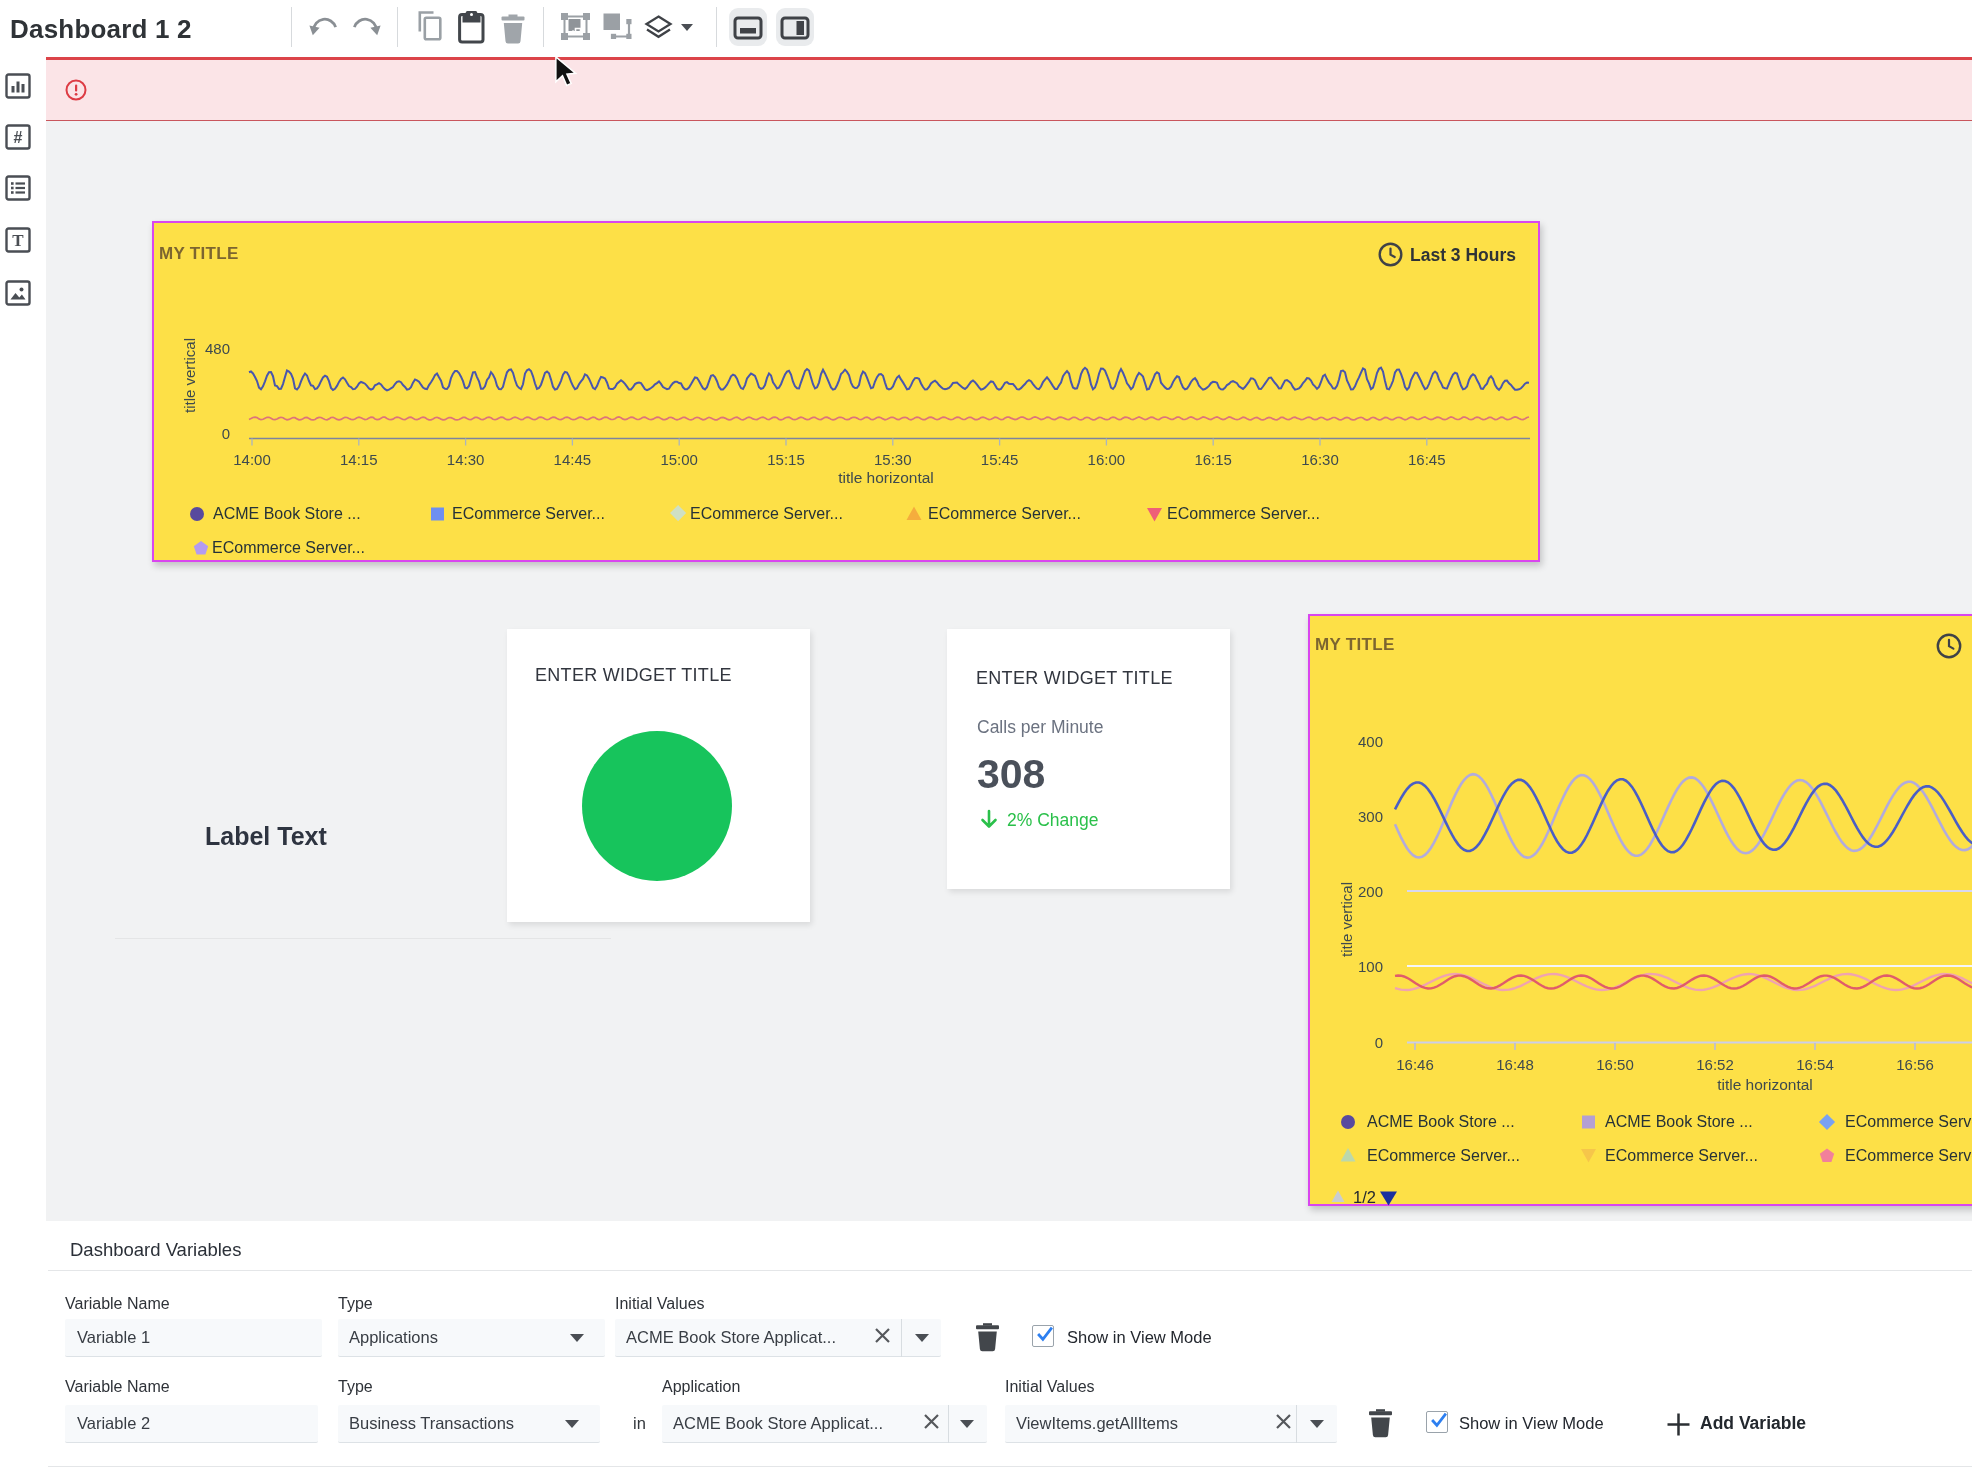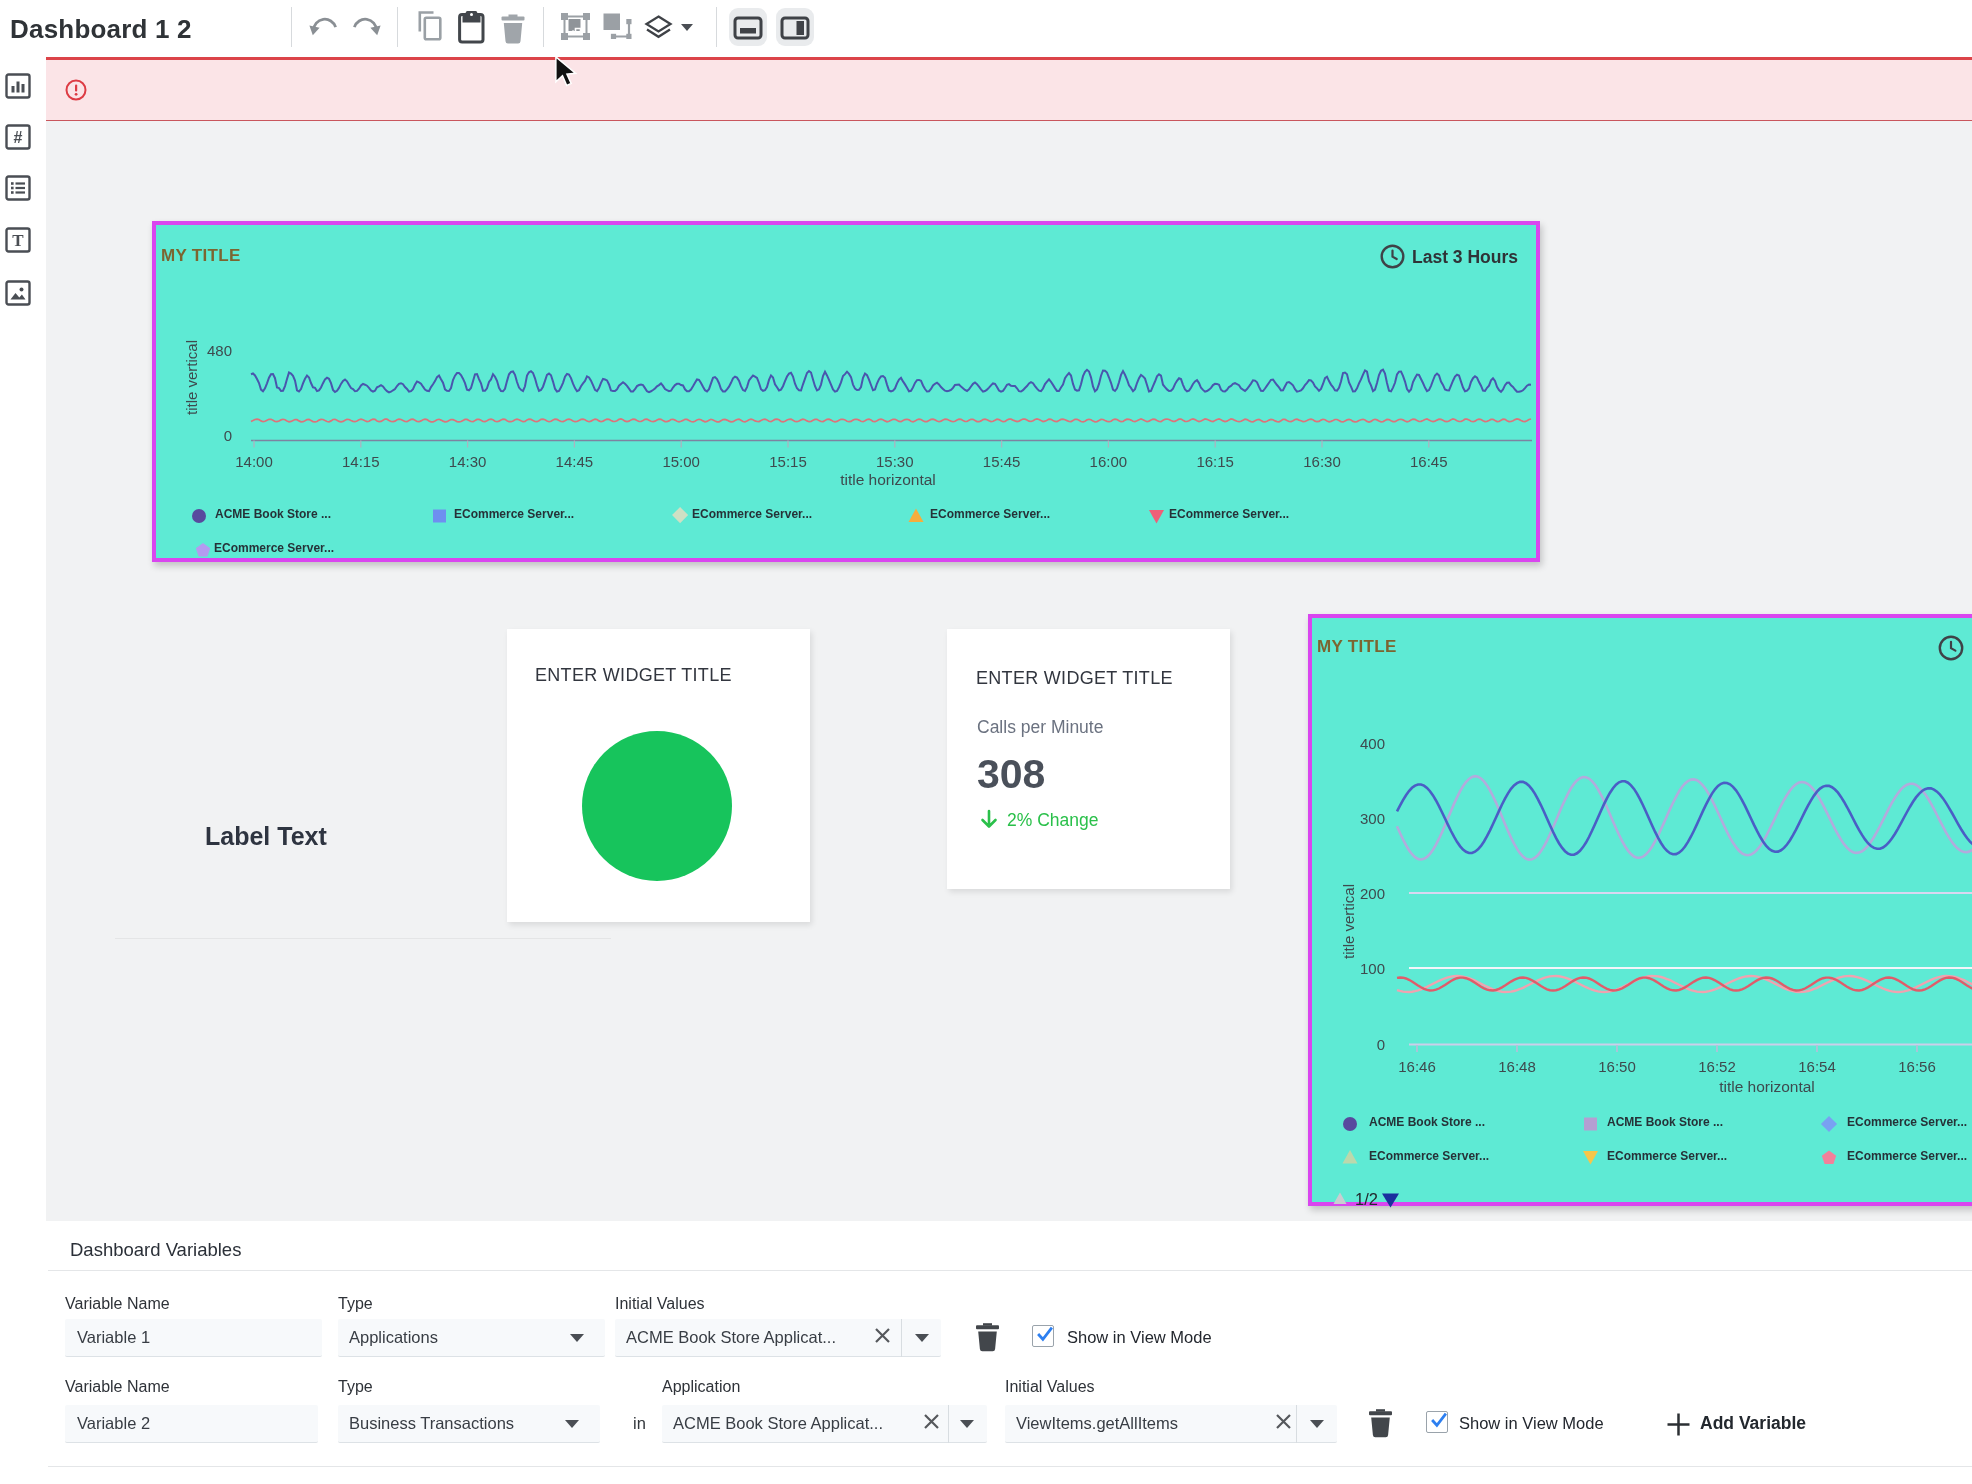--- a/index.html
+++ b/index.html
@@ -4,27 +4,27 @@
 html,body{width:1972px;height:1484px;overflow:hidden;background:#fff;font-family:"Liberation Sans",sans-serif}
 #page{position:relative;width:1972px;height:1484px}
 .abs{position:absolute}
 #toolbar{left:0;top:0;width:1972px;height:57px;background:#fff}
 #tbtitle{left:10px;top:14px;font-size:26px;font-weight:bold;color:#2f3337;letter-spacing:.2px}
 .vdiv{top:7px;width:1px;height:40px;background:#d7dadd}
 #banner{left:46px;top:57px;width:1926px;height:64px;background:#fbe4e7;border-top:3px solid #dc4449;border-bottom:1px solid #c9565c}
 #bannertext{left:100px;top:80px;font-size:17px;font-weight:bold;color:#3a3d42}
 #sidebar{left:0;top:57px;width:46px;height:1427px;background:#fff}
 #canvas{left:46px;top:121px;width:1926px;height:1100px;background:#f1f2f3;overflow:hidden}
-.widget{position:absolute;background:#5eead4;border:4px solid #d946ef;box-shadow:2px 4px 7px rgba(0,0,0,.2)}
+.widget{position:absolute;background:#fde047;border:2px solid #d946ef;box-shadow:2px 4px 7px rgba(0,0,0,.2)}
 .wwhite{position:absolute;background:#fff;box-shadow:2px 3px 6px rgba(0,0,0,.10)}
 .wtitle{position:absolute;font-size:17px;font-weight:bold;color:#7c6530;letter-spacing:.3px}
 .etitle{position:absolute;font-size:18px;font-weight:normal;color:#32363f;letter-spacing:.3px}
 .axisnum{position:absolute;font-size:15px;color:#3e4a4e;text-align:right}
 .xlab{position:absolute;font-size:15px;color:#3e4a4e;width:60px;text-align:center}
-.leg{position:absolute;font-size:12px;font-weight:bold;color:#263238;white-space:nowrap}
+.leg{position:absolute;font-size:16px;font-weight:normal;color:#263238;white-space:nowrap}
 #varpanel{left:46px;top:1221px;width:1926px;height:263px;background:#fff}
 #vphead{left:24px;top:18px;font-size:18.5px;font-weight:normal;color:#2b3038}
 #vpdiv{left:2px;top:49px;width:1924px;height:1px;background:#e4e6e8}
 #vpdiv2{left:2px;top:245px;width:1924px;height:1px;background:#e4e6e8}
 .flabel{position:absolute;font-size:16px;font-weight:normal;color:#2e3238}
 .finput{position:absolute;height:38px;background:#f7f9fb;border-bottom:1px solid #dde2e6;border-radius:2px;font-size:16.5px;color:#383d44;line-height:37px;padding-left:12px;white-space:nowrap}
 .fcombo{position:absolute;height:38px;background:#f7f9fb;border-bottom:1px solid #dde2e6;border-radius:2px;font-size:16.5px;color:#383d44;line-height:37px;padding-left:11px;white-space:nowrap}
 .caret{position:absolute;width:0;height:0;border-left:7px solid transparent;border-right:7px solid transparent;border-top:8px solid #4a4e54}
 .cdiv{position:absolute;width:1px;height:38px;background:#d8dde1}
 .chk{position:absolute;width:22px;height:22px;background:#fff;border:1.5px solid #9aa3ab;border-radius:2px}

